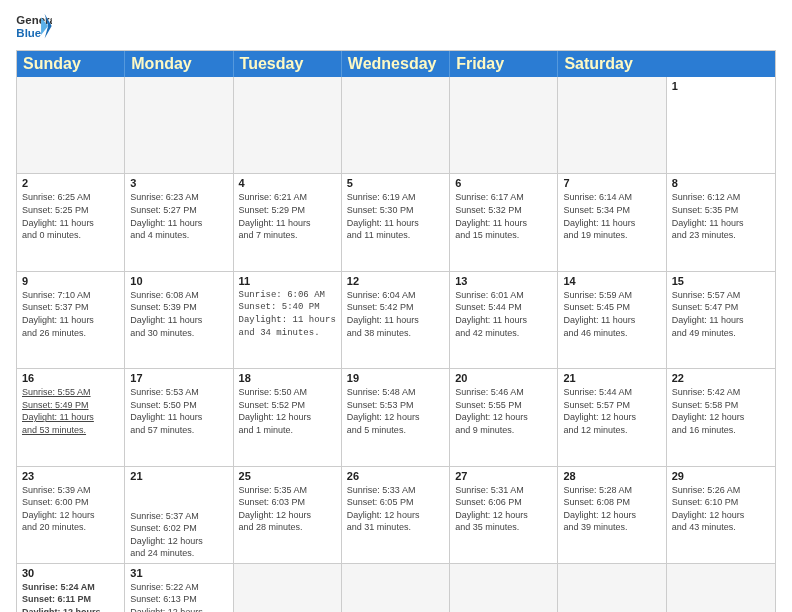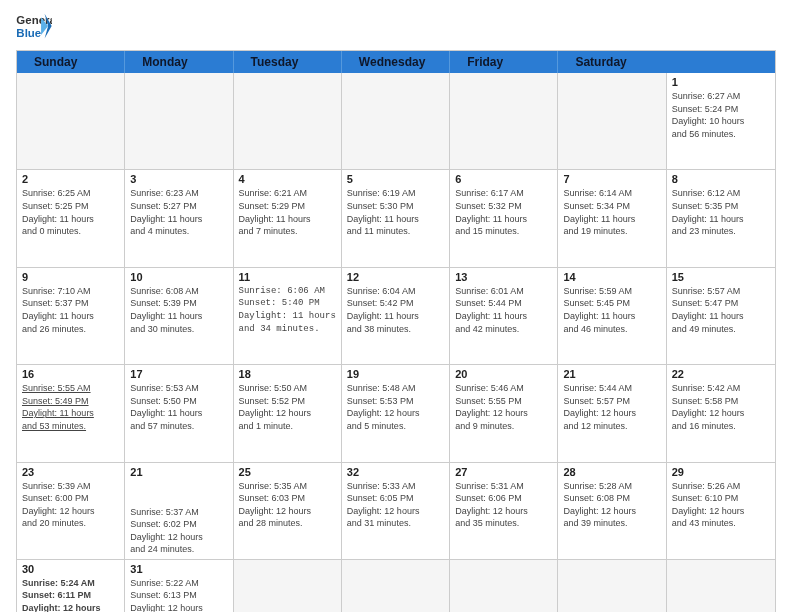--- a/index.html
+++ b/index.html
@@ -49,24 +49,24 @@
       display: flex;
       flex-direction: column;
       border: 1px solid #ccc;
     }
     .cal-header {
       display: grid;
       grid-template-columns: repeat(7, 1fr);
       background: #2b7cd3;
     }
     .cal-header-cell {
-      color: #0f172a;
-      font-size: 12px;
+      color: #fef9c3;
+      font-size: 16px;
       font-weight: bold;
-      padding: 4px 17px;
+      padding: 4px 6px;
       border-right: 1px solid #5599dd;
       text-align: left;
     }
     .cal-header-cell:last-child { border-right: none; }
     .cal-body {
       flex: 1;
       display: grid;
       grid-template-rows: repeat(6, 1fr);
     }
     .cal-week {
@@ -130,24 +130,20 @@
     <div class="cal-body" id="cal-body">
         <div class="cal-week">
           <div class="cal-cell empty"></div>
           <div class="cal-cell empty"></div>
           <div class="cal-cell empty"></div>
           <div class="cal-cell empty"></div>
           <div class="cal-cell empty"></div>
           <div class="cal-cell empty"></div>
           <div class="cal-cell">
             <span class="day-num">1</span>
-            <div class="sun-info" style="white-space: pre-line;">Sunrise: 6:27 AM
-Sunset: 5:24 PM
-Daylight: 10 hours
-and 56 minutes.</div>
           </div>
         </div>
         <div class="cal-week">
           <div class="cal-cell">
             <span class="day-num">2</span>
             <div class="sun-info" style="white-space: pre-line;">Sunrise: 6:25 AM
 Sunset: 5:25 PM
 Daylight: 11 hours
 and 0 minutes.</div>
           </div>
@@ -312,21 +308,21 @@
 and 24 minutes.</div>
           </div>
           <div class="cal-cell">
             <span class="day-num">25</span>
             <div class="sun-info" style="white-space: pre-line;">Sunrise: 5:35 AM
 Sunset: 6:03 PM
 Daylight: 12 hours
 and 28 minutes.</div>
           </div>
           <div class="cal-cell">
-            <span class="day-num">32</span>
+            <span class="day-num">26</span>
             <div class="sun-info" style="white-space: pre-line;">Sunrise: 5:33 AM
 Sunset: 6:05 PM
 Daylight: 12 hours
 and 31 minutes.</div>
           </div>
           <div class="cal-cell">
             <span class="day-num">27</span>
             <div class="sun-info" style="white-space: pre-line;">Sunrise: 5:31 AM
 Sunset: 6:06 PM
 Daylight: 12 hours

